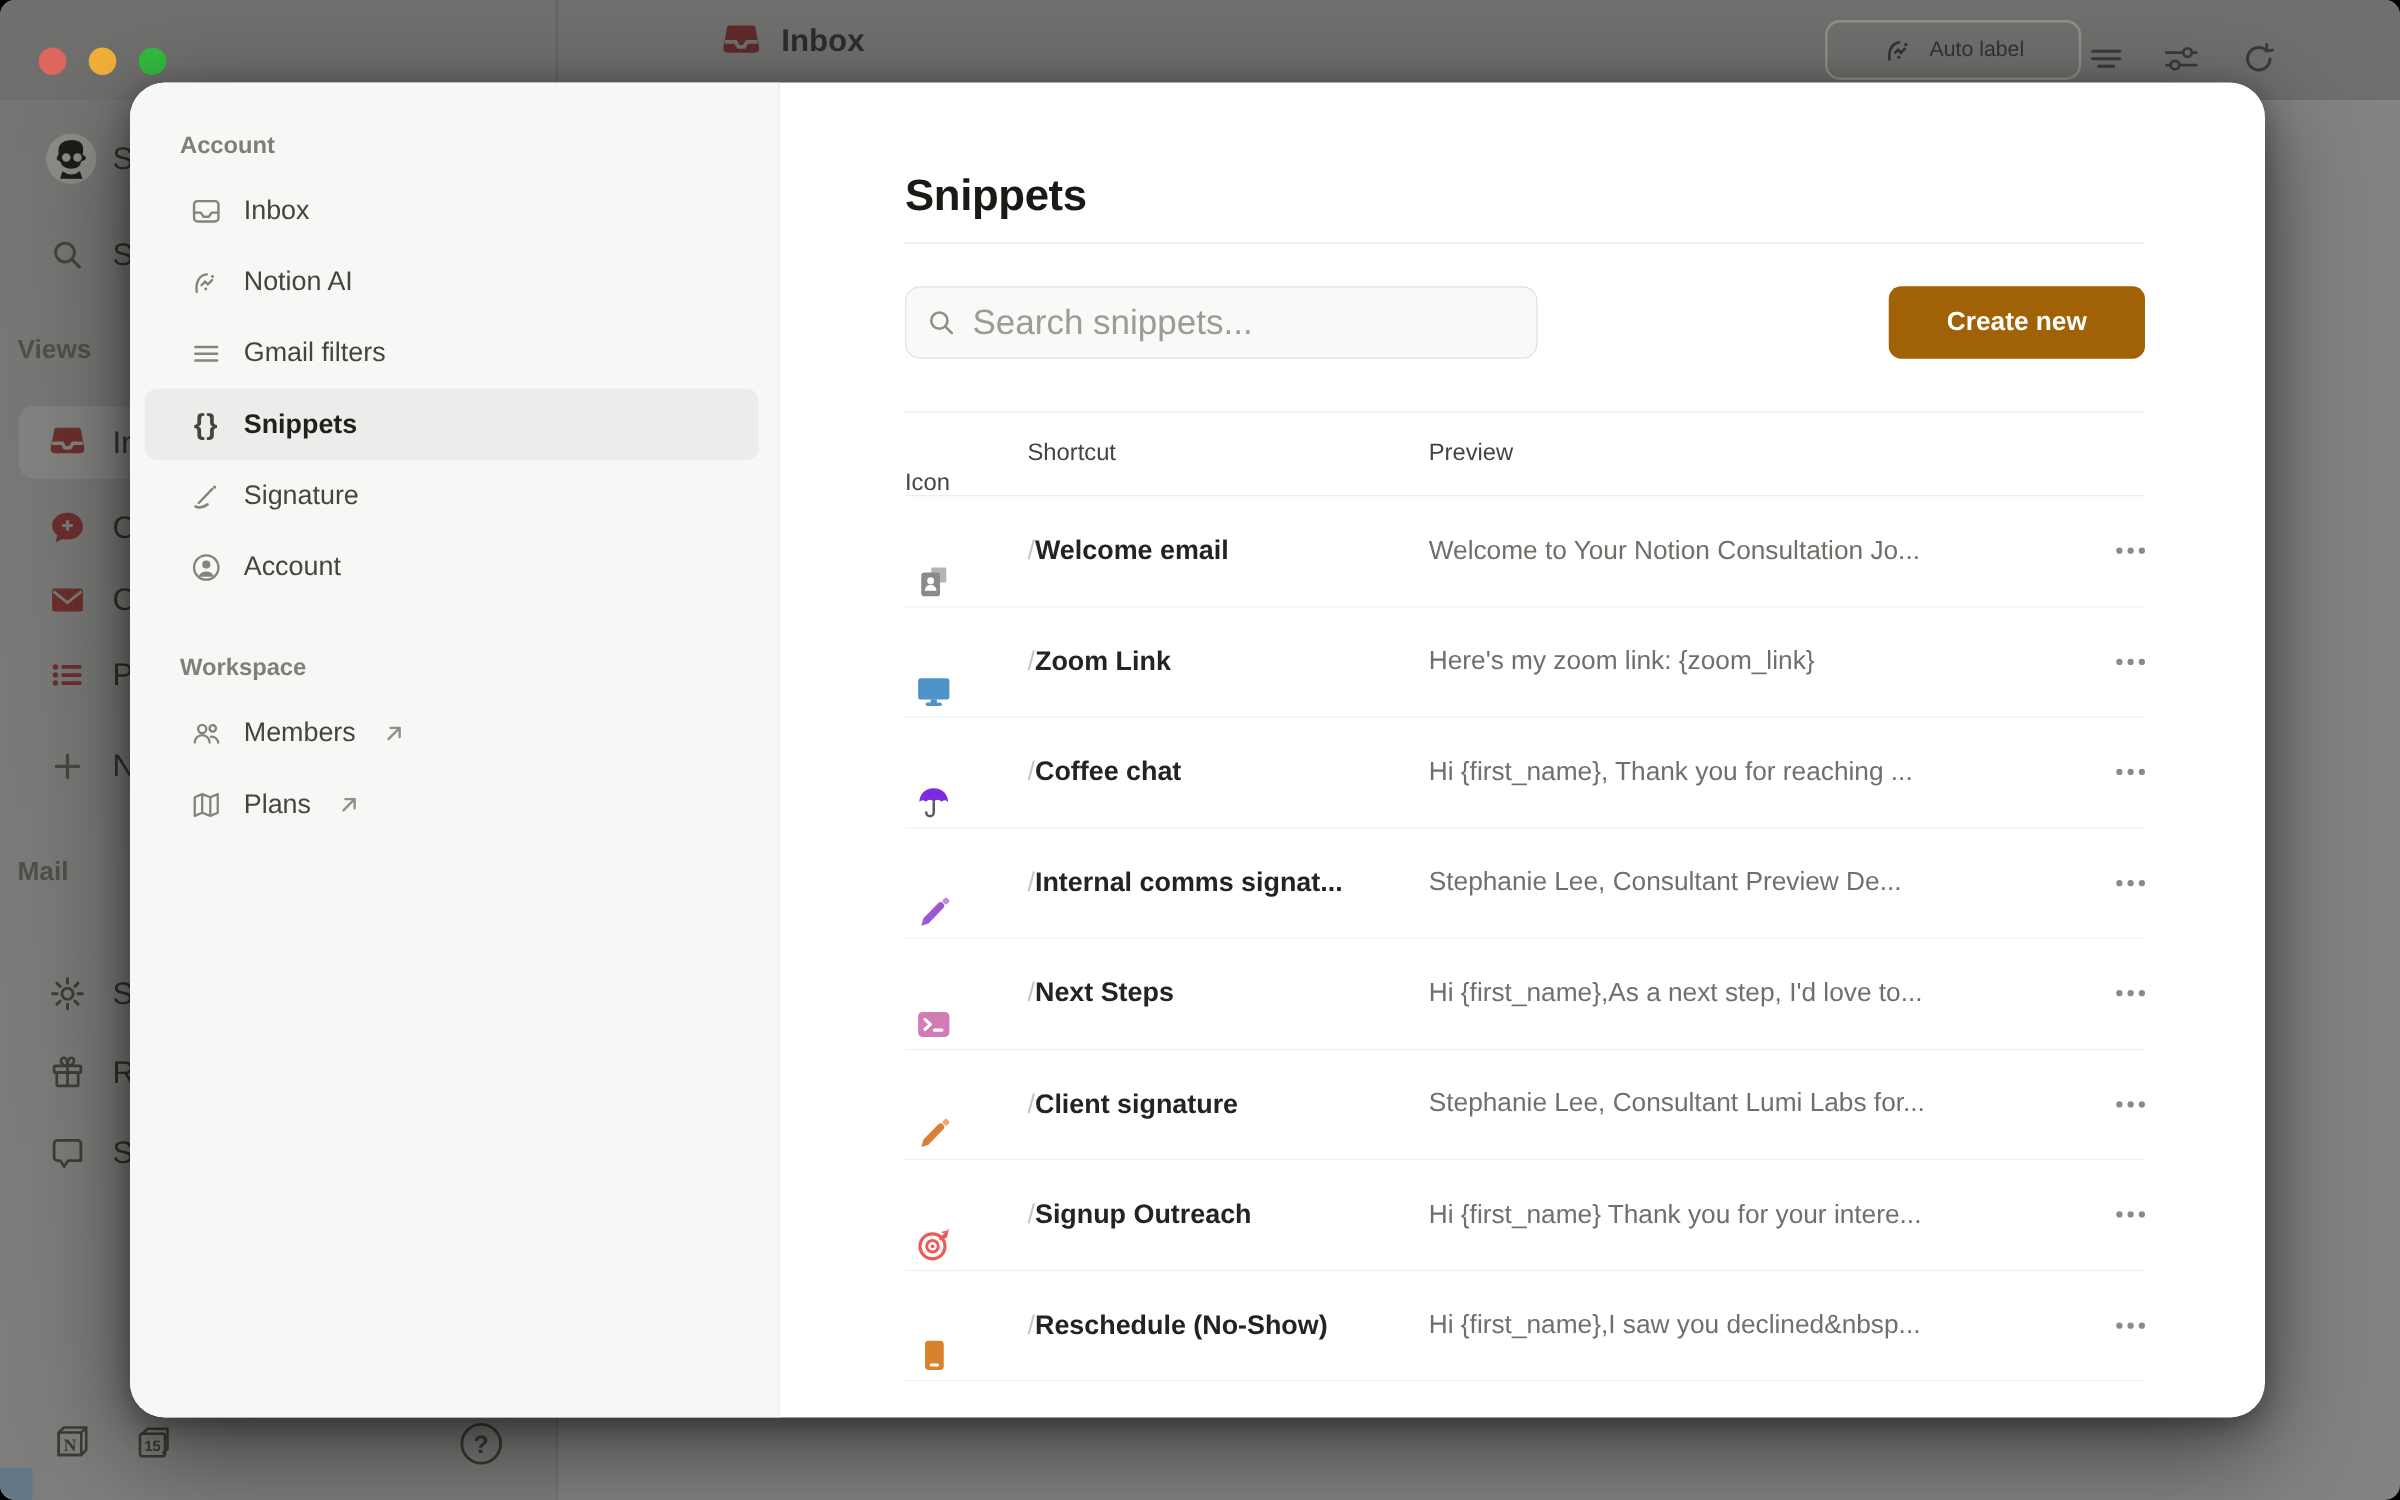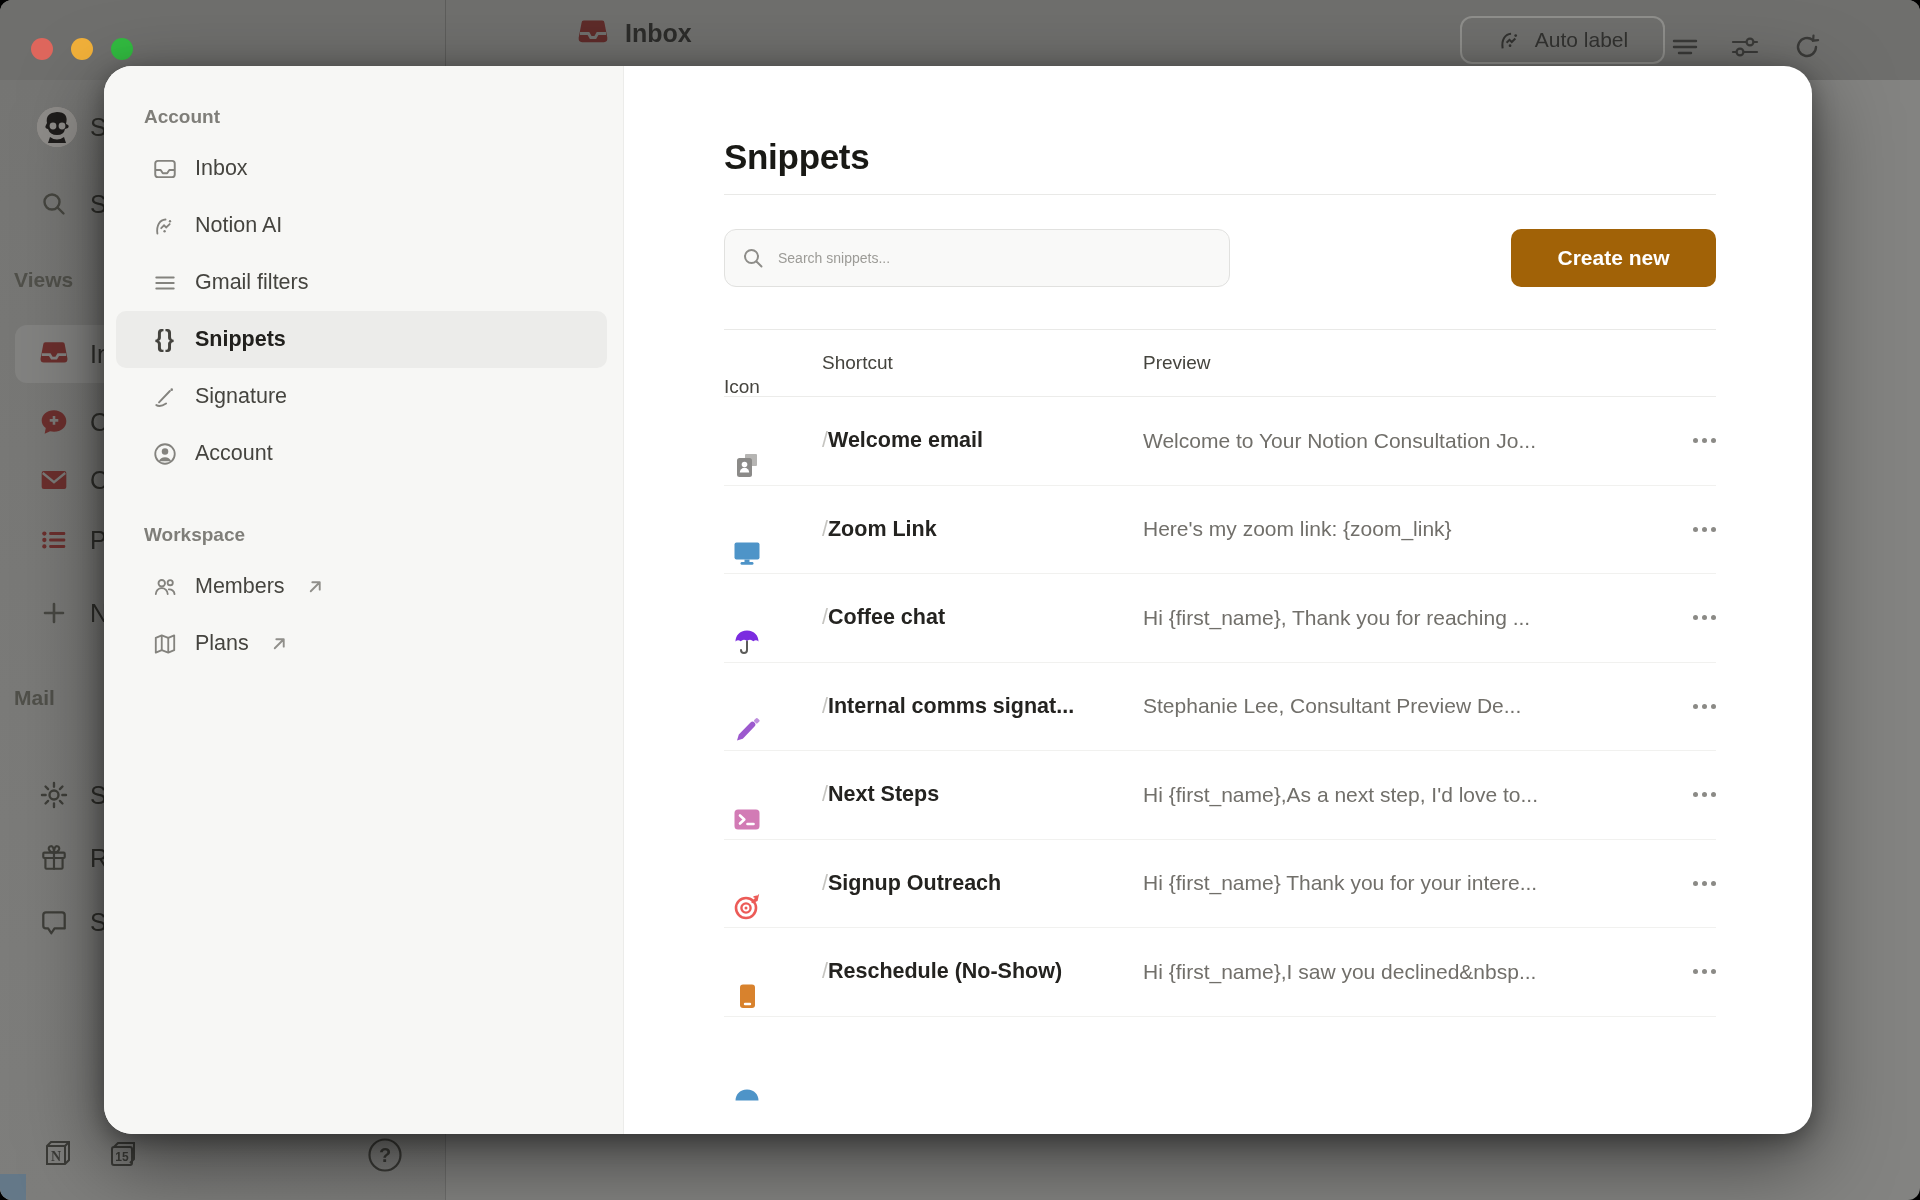--- a/index.html
+++ b/index.html
@@ -20,21 +20,21 @@
   .traffic { position:absolute; top:38px; width:22px; height:22px; border-radius:50%; }
   .t-close { left:31px;  background:#DF675D; }
   .t-min   { left:71px;  background:#F2B13A; }
   .t-zoom  { left:111px; background:#32BC41; }
 
   .bg-header-title { position:absolute; top:0; left:577px; height:66px;
                 display:flex; align-items:center; gap:16px; color:#2C2C2A;
                 font-size:25px; font-weight:700; }
   .bg-autolabel { position:absolute; left:1460px; top:16px; width:205px; height:48px;
                 border:2px solid #8F8F8C; border-radius:12px; display:flex; align-items:center;
-                justify-content:center; gap:11px; color:#323230; font-size:21px; font-weight:500; }
+                justify-content:center; gap:11px; color:#323230; font-size:17px; font-weight:500; }
   .bg-topicon { position:absolute; top:32px; width:30px; height:30px; }
   .i-hamburger { left:1670px; } .i-sliders { left:1730px; } .i-refresh { left:1792px; }
 
   .bg-row { position:absolute; left:0; display:flex; align-items:center; gap:20px;
             padding-left:38px; color:#2F2F2B; font-size:25px; font-weight:500; height:40px; }
   .bg-row .ic { width:32px; height:32px; flex:none; display:flex; align-items:center; justify-content:center; }
   .bg-seclabel { position:absolute; left:14px; color:#50504A; font-size:21px; font-weight:700; }
   .bg-pill { position:absolute; left:15px; top:325px; width:115px; height:58px;
              border-radius:12px; background:#828280; }
   .bg-avatar { position:absolute; left:37px; top:107px; width:40px; height:40px; border-radius:50%;
@@ -64,21 +64,21 @@
   .modal-content { flex:1; padding:0 96px 0 100px; position:relative; }
   .content-title { margin-top:70px; font-size:35px; line-height:42px; font-weight:700;
            color:#191915; letter-spacing:-0.3px; }
   .hdiv { height:1px; background:#E9E9E7; }
   .div1 { margin-top:16px; }
   .search-row { margin-top:34px; height:58px; display:flex; justify-content:space-between; }
   .search-box { width:506px; height:58px; border:1px solid #E1E1DF; background:#F9F9F8;
            border-radius:12px; display:flex; align-items:center; padding:0 16px; gap:13px; }
   .search-box svg { flex:none; }
   .search-box input { border:none; outline:none; background:transparent; width:100%;
-           font-size:14px; color:#000000; font-family:inherit; }
+           font-size:28px; color:#000000; font-family:inherit; }
   .search-box input::placeholder { color:#9C9B97; }
   .create-btn { width:205px; height:58px; background:#a16207; border:none; border-radius:10px;
            color:#fff; font-size:21px; font-weight:700; font-family:inherit; cursor:pointer; }
   .div2 { margin-top:42px; }
 
   .table-header { height:66px; display:flex; align-items:center;
            font-size:19px; color:#45443E; }
   .thdiv { background:#ECECEA; }
   .col-icon { width:98px; flex:none;margin-top:48px; }
   .col-shortcut { width:321px; flex:none; white-space:nowrap; overflow:hidden; }
@@ -494,20 +494,37 @@
         <span class="col-preview preview-text">Hi {first_name},As a next step, I'd love to...</span>
         <span class="col-menu">
             <span class="dots">
               <i></i>
               <i></i>
               <i></i>
             </span>
           </span>
       </div>
 
+      <div class="srow">
+        <span class="col-icon">
+          <svg class="row-icon" viewBox="0 0 30 30">
+            <path d="M5 25.5 l1.8-6 L18.5 7.5 a2.8 2.8 0 0 1 4 4 L10.8 23.7 z" fill="#D8803B"></path>
+            <rect x="22.5" y="3.5" width="4.6" height="4.6" rx="1" transform="rotate(45 24.8 5.8)" fill="#E8AC72"></rect>
+          </svg>
+        </span>
+        <span class="col-shortcut shortcut"><span class="slash">/</span><span class="name">Client signature</span></span>
+        <span class="col-preview preview-text">Stephanie Lee, Consultant Lumi Labs for...</span>
+        <span class="col-menu">
+            <span class="dots">
+              <i></i>
+              <i></i>
+              <i></i>
+            </span>
+          </span>
+      </div>
 
       <div class="srow">
         <span class="col-icon">
           <svg class="row-icon" viewBox="0 0 30 30">
             <circle cx="14" cy="16" r="10" fill="none" stroke="#EC5B57" stroke-width="2.6"></circle>
             <circle cx="14" cy="16" r="4.6" fill="none" stroke="#EC5B57" stroke-width="2.4"></circle>
             <circle cx="14" cy="16" r="1.5" fill="#EC5B57"></circle>
             <path d="M20 10 L26 4 l-1 4.5 L20.5 10.5 z M26 4 l-4.5 1" fill="#EC5B57" stroke="#EC5B57" stroke-width="1.4"></path>
           </svg>
         </span>

